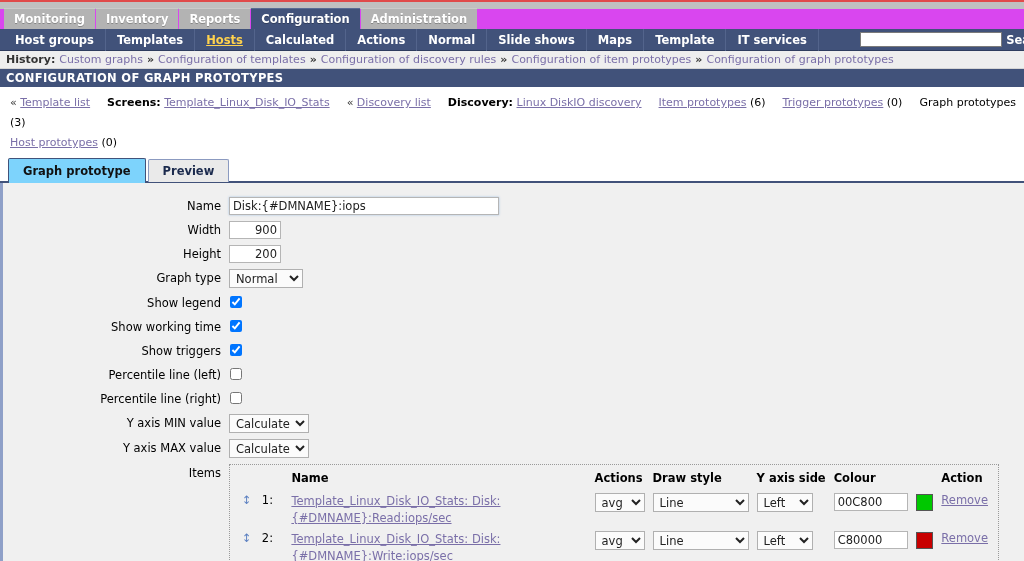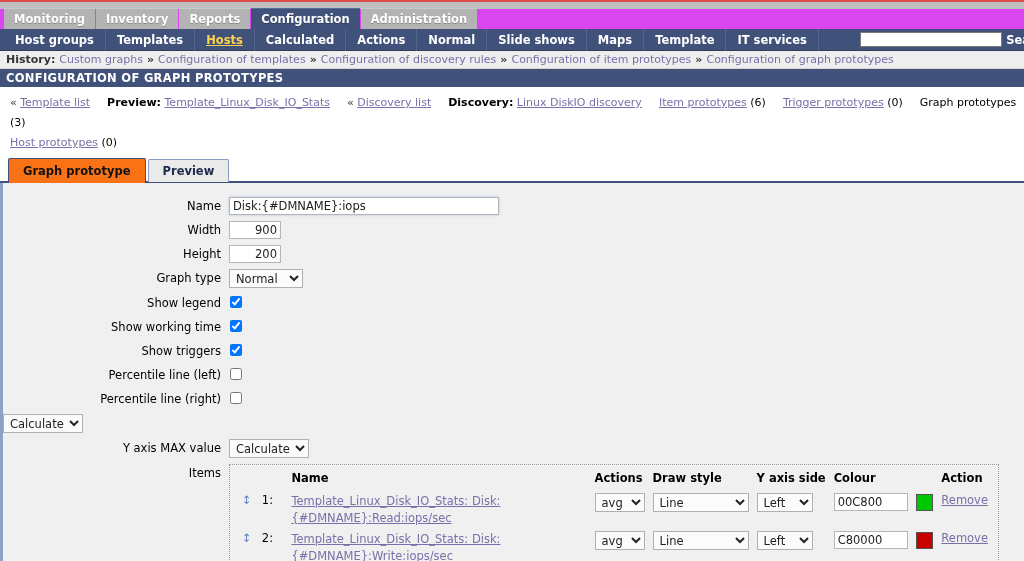--- a/index.html
+++ b/index.html
@@ -179,21 +179,21 @@
     background: #eeeeee;
     border: 1px solid #b9b9b9;
     border-bottom: none;
     margin-right: 2px;
     cursor: pointer;
     border-radius: 2px 2px 0 0;
     position: relative;
     top: 1px;
   }
   .tab.active {
-    background: #f97316;
+    background: #7dd3fc;
     color: #111111;
     border: 1px solid #41527a;
     border-bottom: none;
     top: 2px;
     padding-top: 5px;
     padding-bottom: 5px;
   }
   .tab.inactive {
     background: #eaeaea;
     color: #1b2a4d;
@@ -375,21 +375,21 @@
   <span class="sep">»</span>
   <a>Configuration of graph prototypes</a>
 </div>
 
 <div class="page-title">CONFIGURATION OF GRAPH PROTOTYPES</div>
 
 <div class="objnav">
   <span class="chev">«</span>
   <a>Template list</a>
   <span class="spacer"></span>
-  <b>Preview:</b>
+  <b>Screens:</b>
   <a>Template_Linux_Disk_IO_Stats</a>
   <span class="spacer"></span>
   <span class="chev">«</span>
   <a>Discovery list</a>
   <span class="spacer"></span>
   <b>Discovery:</b>
   <a>Linux DiskIO discovery</a>
   <span class="spacer"></span>
   <a>Item prototypes</a>
   <span class="plain">(6)</span>
@@ -470,20 +470,21 @@
   </div>
 
   <div class="frow">
     <div class="flabel">Percentile line (right)</div>
     <div class="fctl">
       <input class="cb" type="checkbox" style="">
     </div>
   </div>
 
   <div class="frow">
+    <div class="flabel">Y axis MIN value</div>
     <div class="fctl">
       <select class="sel" style="width:80px">
         <option>Calculated</option>
       </select>
     </div>
   </div>
 
   <div class="frow">
     <div class="flabel">Y axis MAX value</div>
     <div class="fctl">

